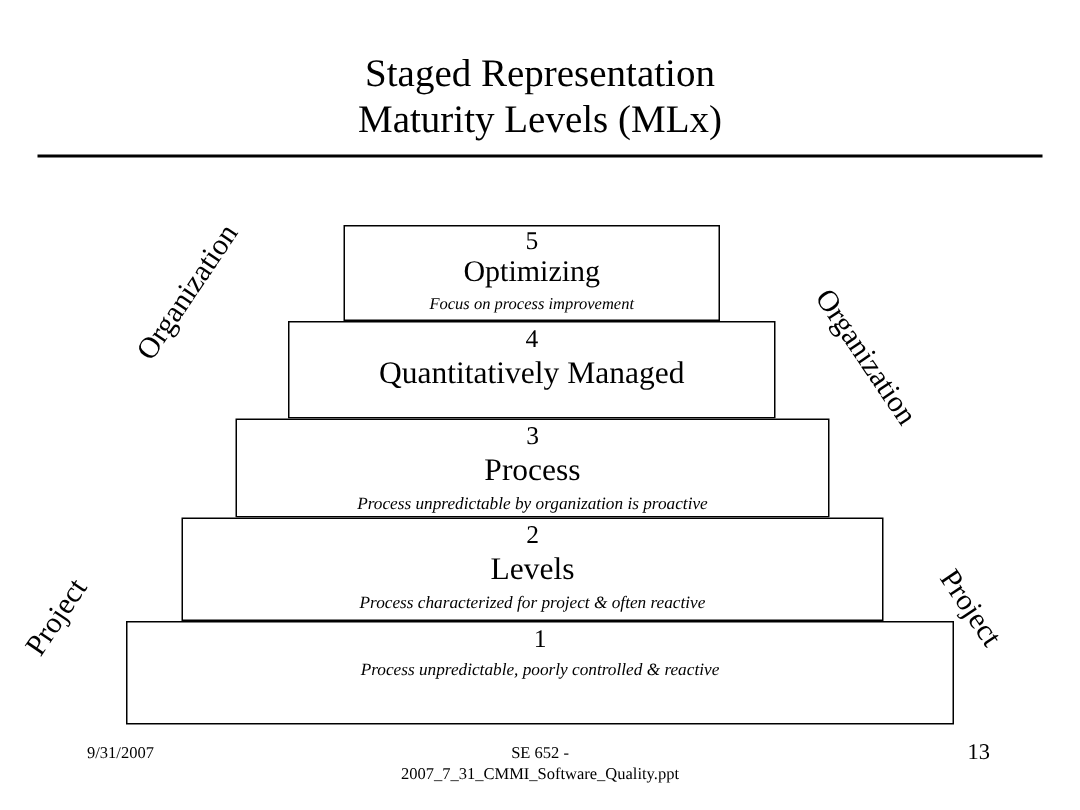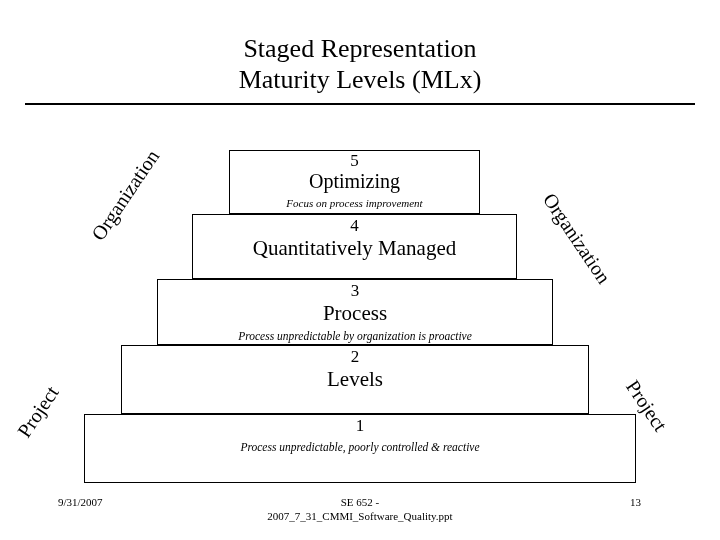--- a/index.html
+++ b/index.html
@@ -147,22 +147,22 @@
     text-align: center;
     font-size: 11px;
     line-height: 14px;
   }
   .footer-center .fc-line { display: block; }
   .footer-page {
     position: absolute;
     left: 630px;
     top: 495px;
     width: 45px;
-    text-align: left;
-    font-size: 11px;
+    text-align: center;
+    font-size: 15px;
     line-height: 14px;
   }
 </style>
 </head>
 <body>
 
 <div id="slide">
 
   <div class="title-block">
     <div class="title-line">Staged Representation</div>
@@ -185,20 +185,21 @@
 
     <div class="level" id="level-3">
       <span class="lv-num">3</span>
       <span class="lv-name">Process</span>
       <span class="lv-desc">Process unpredictable by organization is proactive</span>
     </div>
 
     <div class="level" id="level-2">
       <span class="lv-num">2</span>
       <span class="lv-name">Levels</span>
+      <span class="lv-desc">Process characterized for project &amp; often reactive</span>
     </div>
 
     <div class="level" id="level-1">
       <span class="lv-num">1</span>
       <span class="lv-desc">Process unpredictable, poorly controlled &amp; reactive</span>
     </div>
 
   </div>
 
   <div class="side-label" id="label-org-left">Organization</div>

